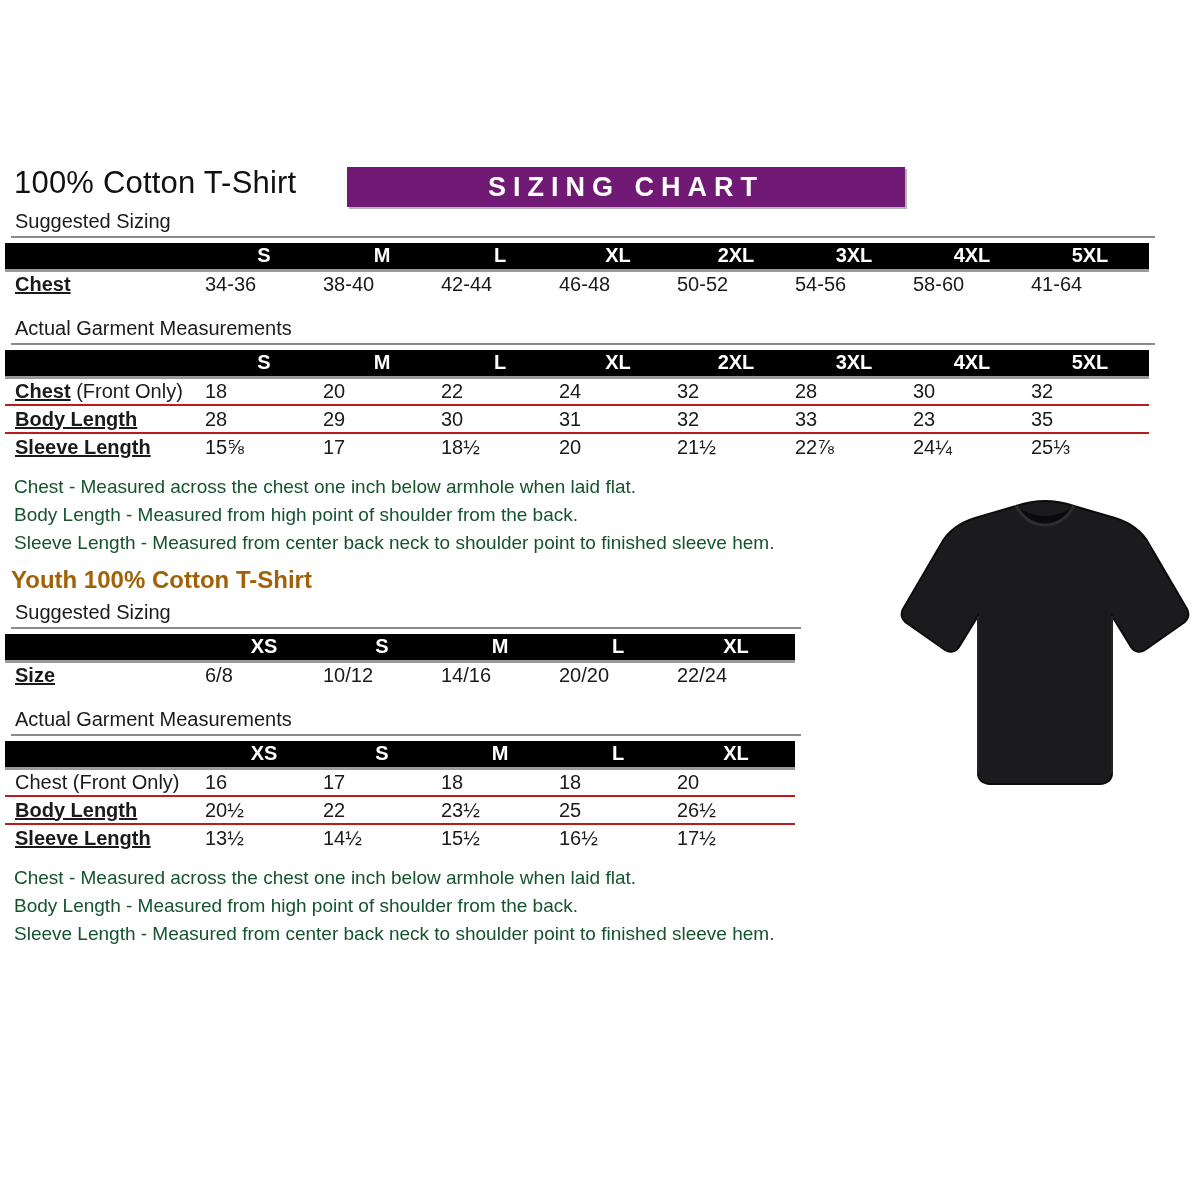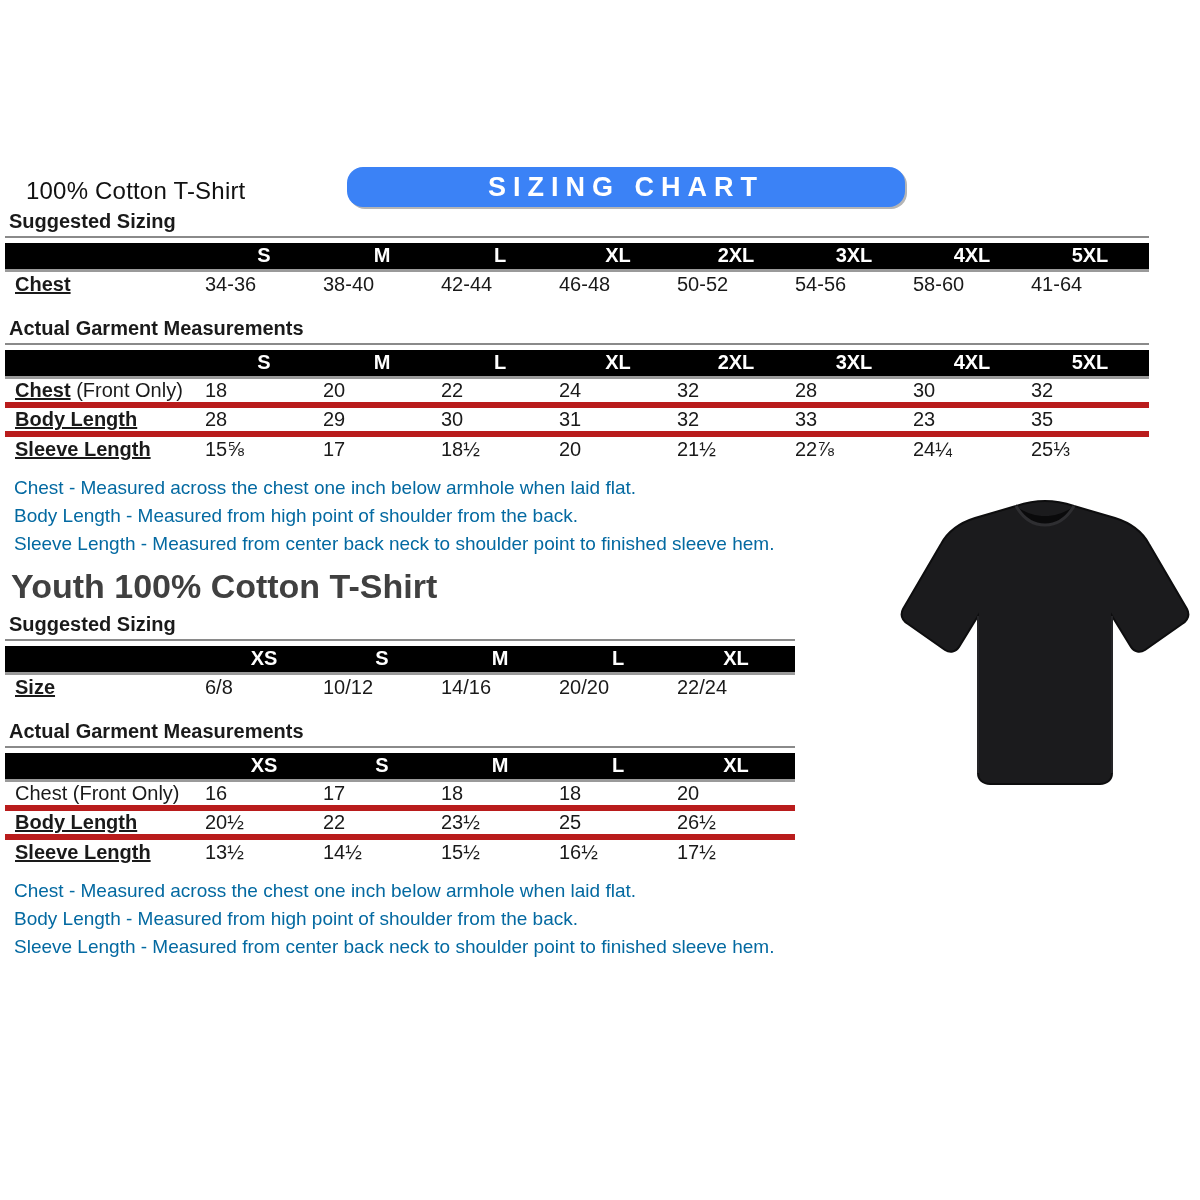--- a/index.html
+++ b/index.html
@@ -11,64 +11,62 @@
     background: #ffffff;
     font-family: "Liberation Sans", sans-serif;
     color: #1a1a1a;
     overflow: hidden;
   }
   .content { position: absolute; top: 163px; left: 0; width: 1200px; }
 
   
   .title-row { position: relative; height: 48px; }
   .page-title {
-    position: absolute; left: 14px; top: 2px; margin: 12px;
-    font-size: 24px; font-weight: 400; color: #111; letter-spacing: 0.2px;
+    position: absolute; left: 14px; top: 2px; margin: 0;
+    font-size: 31px; font-weight: 400; color: #111; letter-spacing: 0.2px;
   }
   .banner {
     position: absolute; left: 347px; top: 4px; width: 558px; height: 40px;
-    background: #3b82f6; color: #fff; text-align: center; line-height: 40px;
+    background: #701a75; color: #fff; text-align: center; line-height: 40px;
     font-size: 27px; font-weight: 700; letter-spacing: 7px;
     box-shadow: 2px 2px 0 #b5b5b5;
-    border-radius: 16px;
   }
 
   
   .section-label {
-    margin: 0 0 5px 5px; padding: 0 0 4px 4px;
+    margin: 0 0 5px 11px; padding: 0 0 4px 4px;
     font-size: 20px; line-height: 21px; color: #1a1a1a;
     border-bottom: 2px solid #8a8a8a;
-    font-weight: bold;
   }
   .w-adult { width: 1144px; }
   .w-youth { width: 790px; }
   .mt { margin-top: 20px; }
 
   
   table.size-table { border-collapse: collapse; table-layout: fixed; margin-left: 5px; }
   table.size-table col.lblcol { width: 200px; }
   table.size-table th {
     background: #000; color: #fff; font-size: 20px; font-weight: 700;
     height: 27px; padding: 0; text-align: center;
     border-bottom: 3px solid #9a9a9a;
   }
   table.size-table th.lbl { text-align: left; }
   table.size-table td {
     font-size: 20px; color: #1a1a1a; height: 28px; padding: 0; text-align: left;
   }
   table.size-table td.lbl { text-align: left; padding-left: 10px; }
-  tr.rule td { border-top: 6px solid #b91c1c; }
+  tr.rule td { border-top: 2px solid #b91c1c; }
   .b { font-weight: 700; text-decoration: underline; }
 
   
   .notes { margin: 12px 0 0 14px; }
-  .notes p { margin: 0; font-size: 19px; line-height: 28px; color: #0369a1; }
-
-  
-  .youth-title { margin: 9px 0 8px 11px; font-size: 34px; font-weight: 700; color: #404040; }
+  .notes p { margin: 0; font-size: 19px; line-height: 28px; color: #14532d; }
+
+  
+  .youth-title { margin: 9px 0 8px 11px; font-size: 24px; font-weight: 700; color: #a16207; }
 
   
   .tshirt-wrap { position: absolute; left: 895px; top: 487px; width: 300px; height: 315px; }
 </style>
 </head>
 <body>
 
 <div class="page">
   <div class="content">
 

